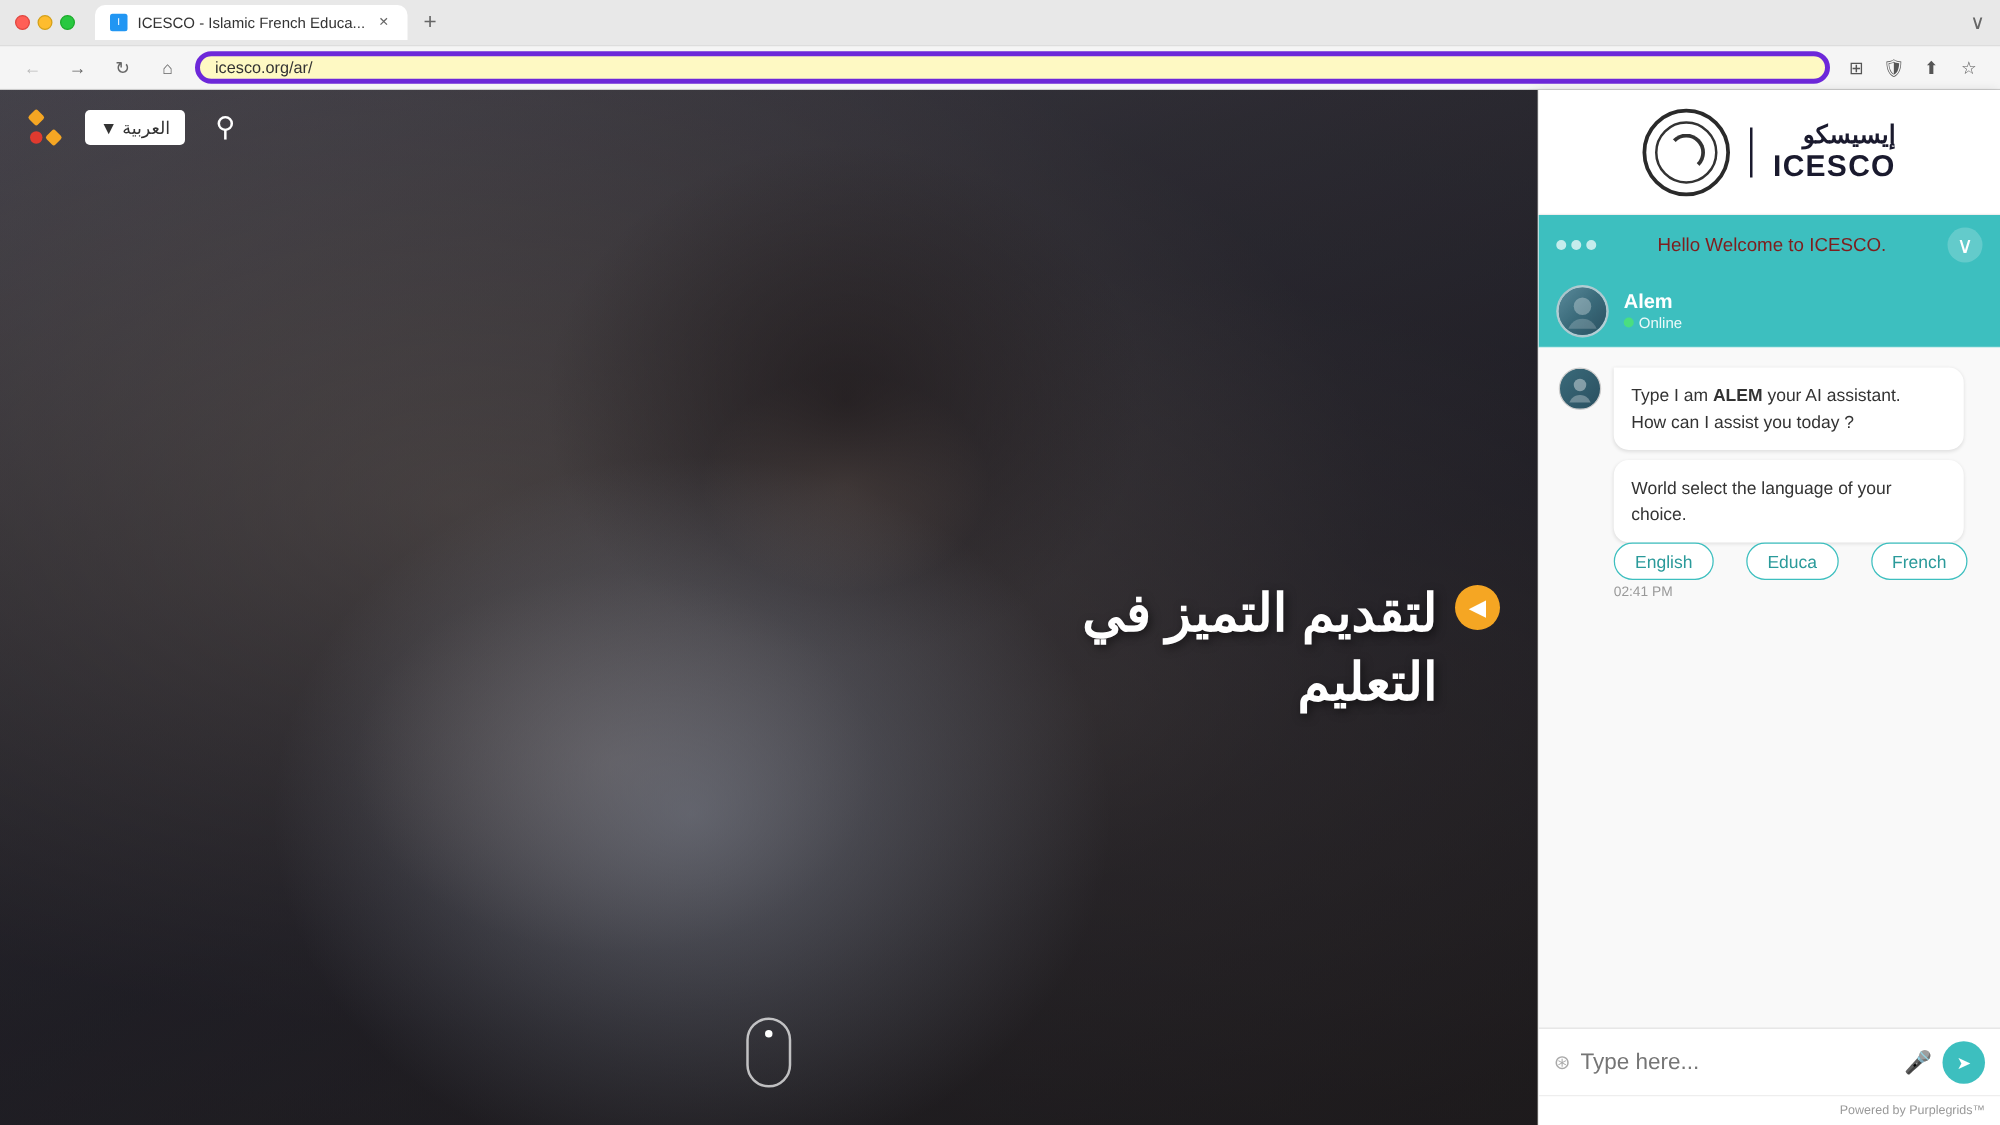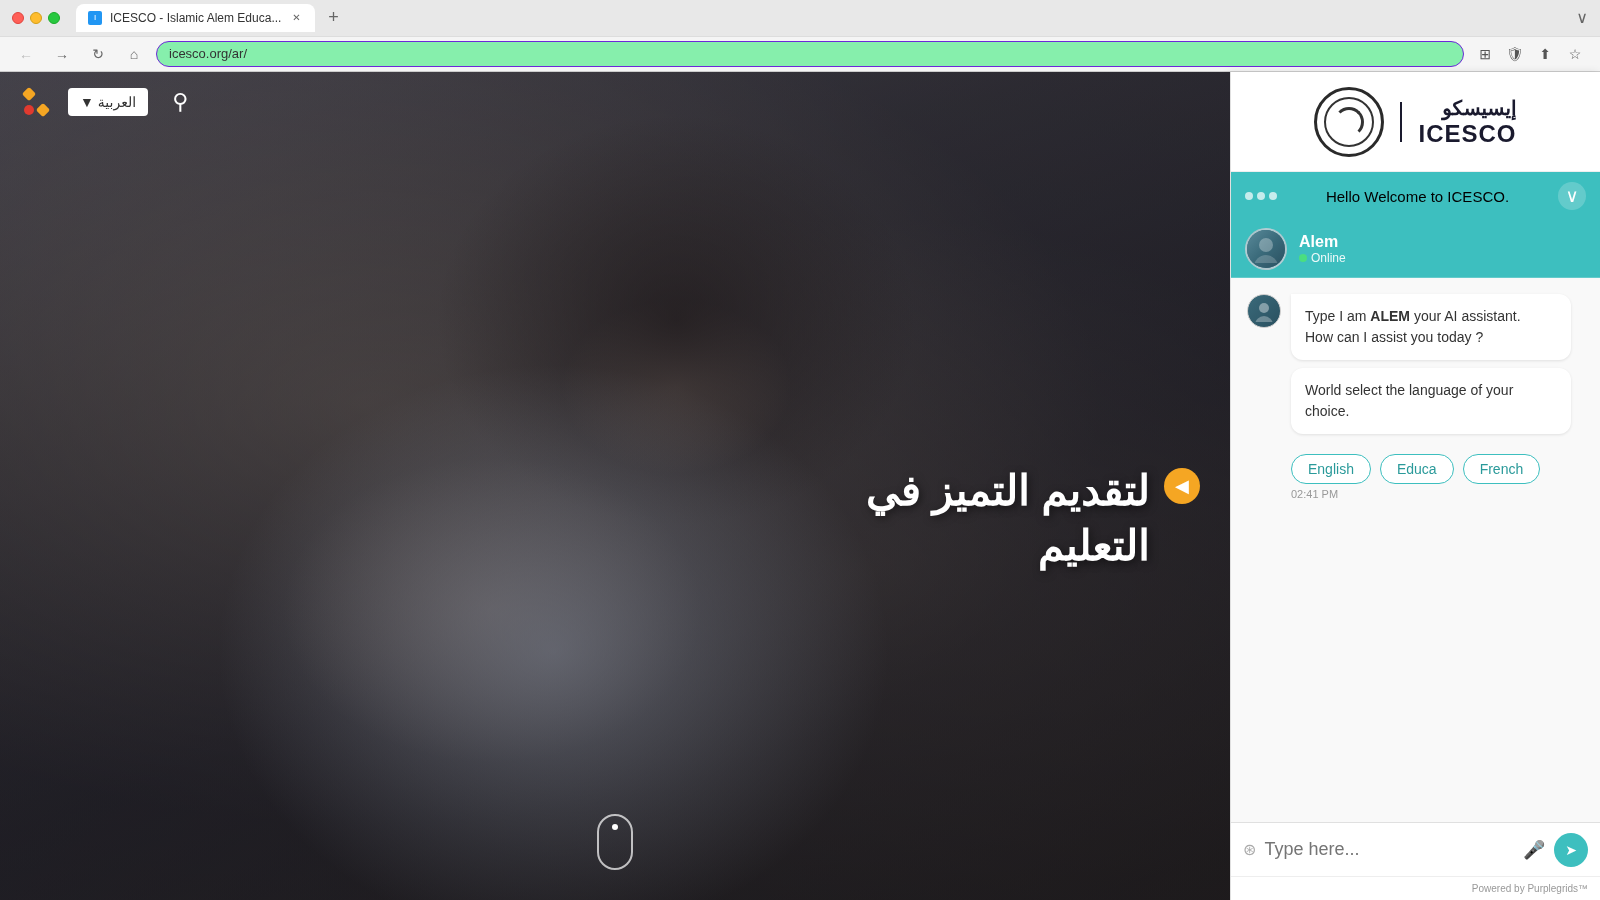--- a/index.html
+++ b/index.html
@@ -108,22 +108,22 @@
       align-items: center;
       justify-content: center;
       color: #666;
       font-size: 14px;
       cursor: pointer;
     }
     .nav-btn.disabled { color: #bbb; cursor: default; }
     .address-bar {
       flex: 1;
       height: 26px;
-      background: #86efac;
-      border: 1px solid #6d28d9;
+      background: #fef9c3;
+      border: 4px solid #6d28d9;
       border-radius: 13px;
       padding: 0 12px;
       font-size: 13px;
       color: #333;
       display: flex;
       align-items: center;
       gap: 6px;
     }
     .address-text { flex: 1; color: #333; font-size: 13px; }
     .toolbar-actions {
@@ -406,21 +406,21 @@
     }
     .chat-dot {
       width: 8px;
       height: 8px;
       border-radius: 50%;
       background: rgba(255,255,255,0.7);
     }
     .chat-header-title {
       flex: 1;
       text-align: center;
-      color: #000000;
+      color: #7f1d1d;
       font-size: 15px;
       font-weight: 500;
     }
     .chat-header-chevron {
       color: white;
       font-size: 18px;
       cursor: pointer;
       width: 28px;
       height: 28px;
       background: rgba(255,255,255,0.2);
@@ -528,22 +528,22 @@
     .message-bubble strong {
       font-weight: bold;
     }
     .message-timestamp {
       font-size: 11px;
       color: #999;
       margin-top: 4px;
     }
     .language-buttons {
       display: flex;
-      gap: 9px;
-      margin-top: 20px;
+      gap: 26px;
+      margin-top: 0;
       flex-wrap: wrap;
     }
     .lang-btn {
       padding: 6px 16px;
       border: 1.5px solid #3dbfbf;
       border-radius: 20px;
       background: white;
       color: #2a9a9a;
       font-size: 14px;
       cursor: pointer;
@@ -609,21 +609,21 @@
 <div class="browser-chrome">
   <div class="browser-title-bar">
     <div class="traffic-lights">
       <div class="traffic-light tl-red"></div>
       <div class="traffic-light tl-yellow"></div>
       <div class="traffic-light tl-green"></div>
     </div>
     <div class="tab-bar">
       <div class="tab">
         <div class="tab-favicon">I</div>
-        <span>ICESCO - Islamic Alem Educa...</span>
+        <span>ICESCO - Islamic French Educa...</span>
         <div class="tab-close">✕</div>
       </div>
       <div class="new-tab-btn">+</div>
     </div>
     <div class="expand-btn">∨</div>
   </div>
   <div class="browser-toolbar">
     <div class="nav-btn disabled">←</div>
     <div class="nav-btn">→</div>
     <div class="nav-btn">↻</div>

